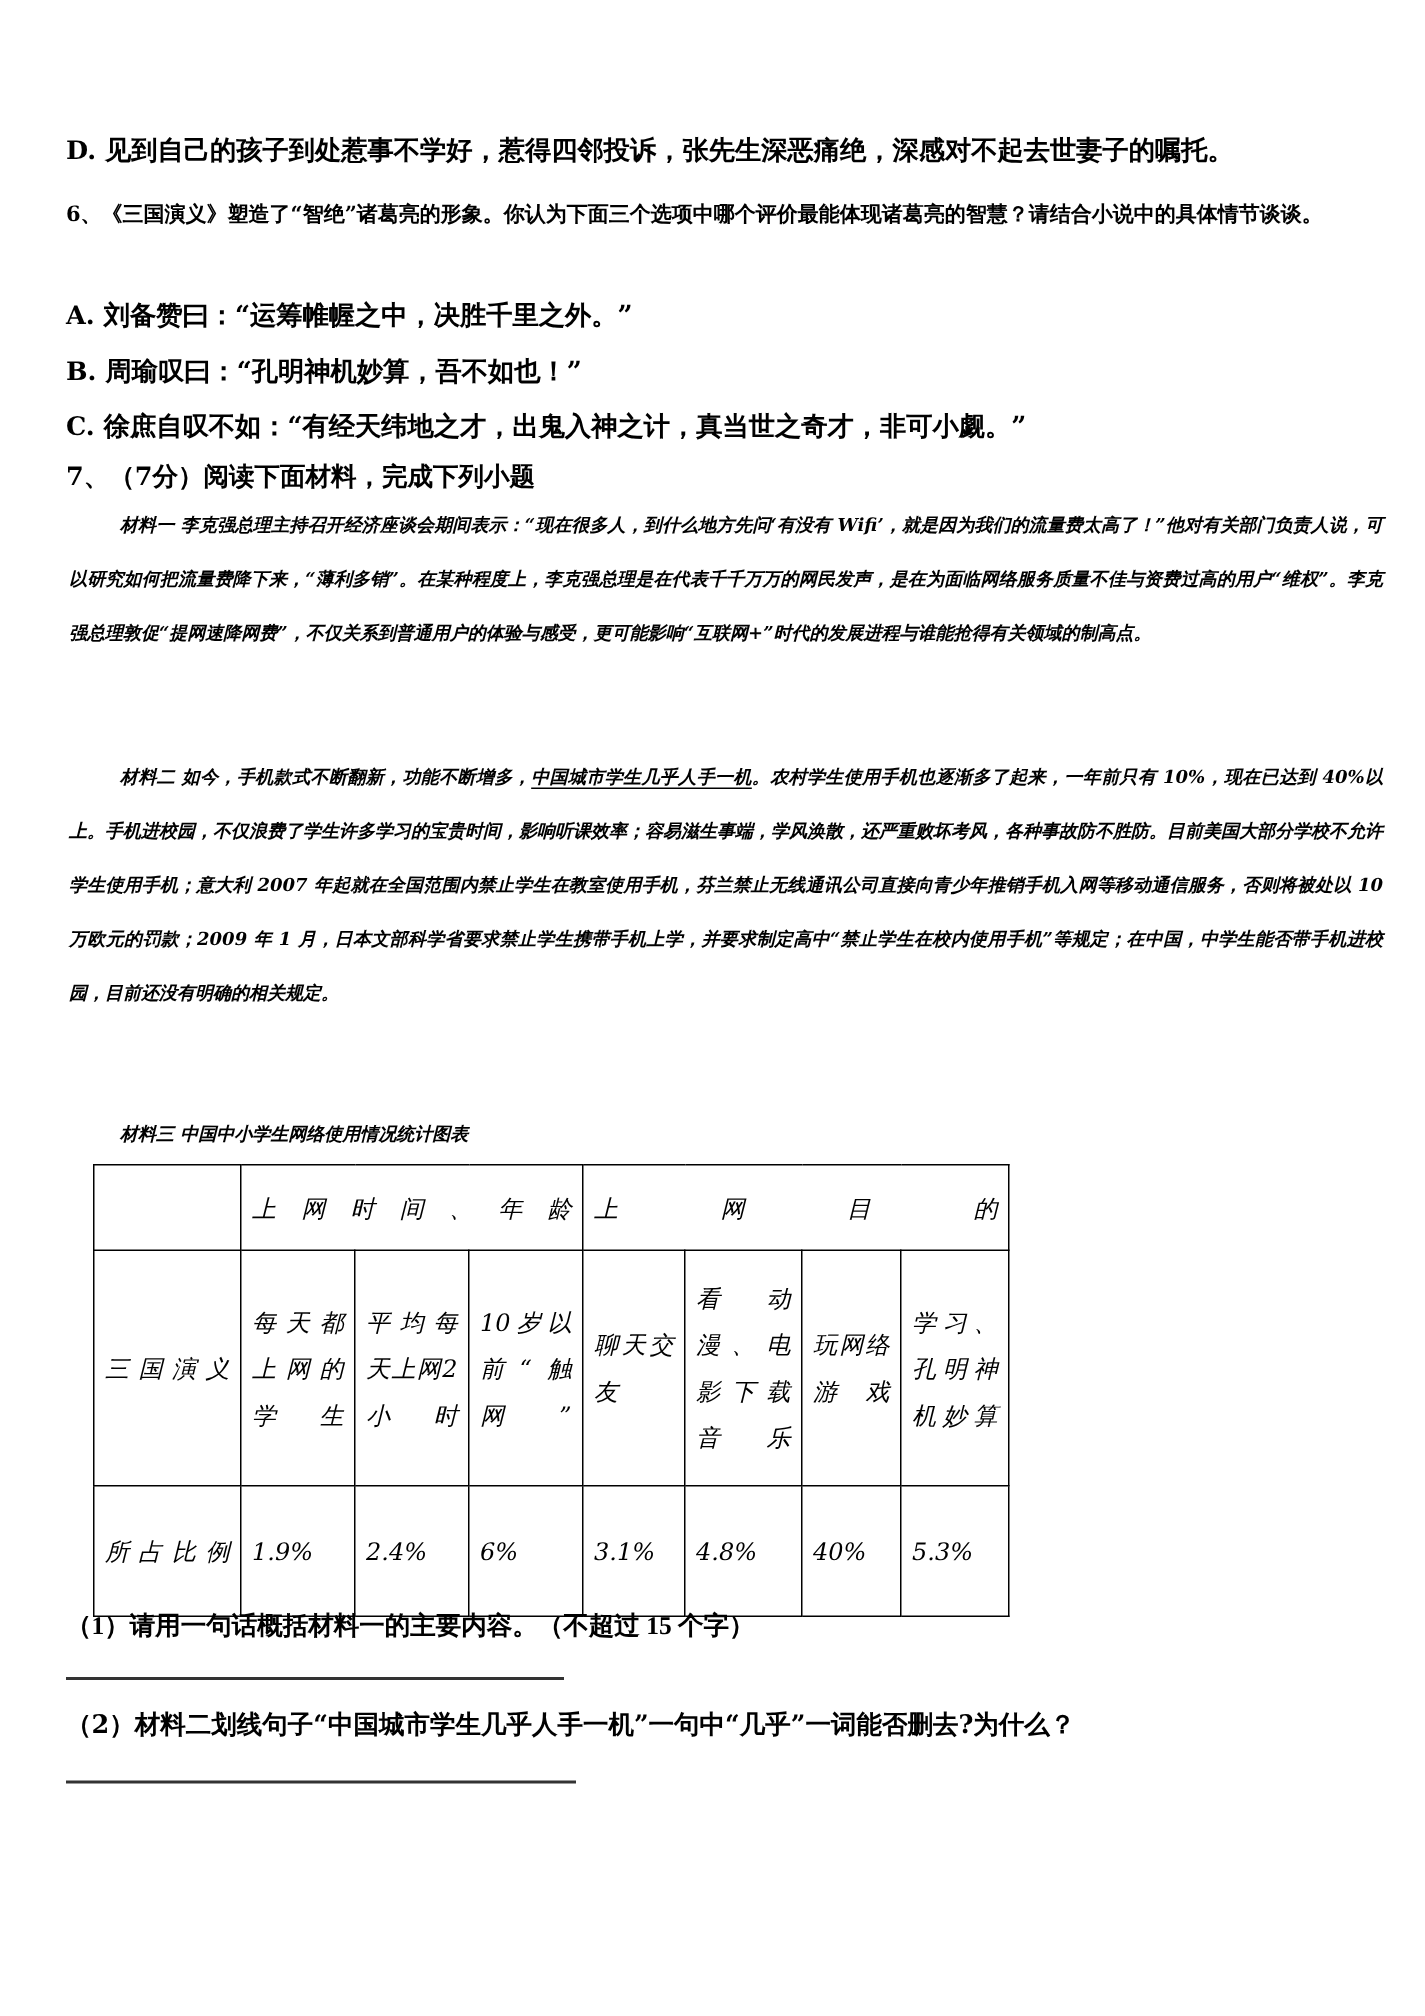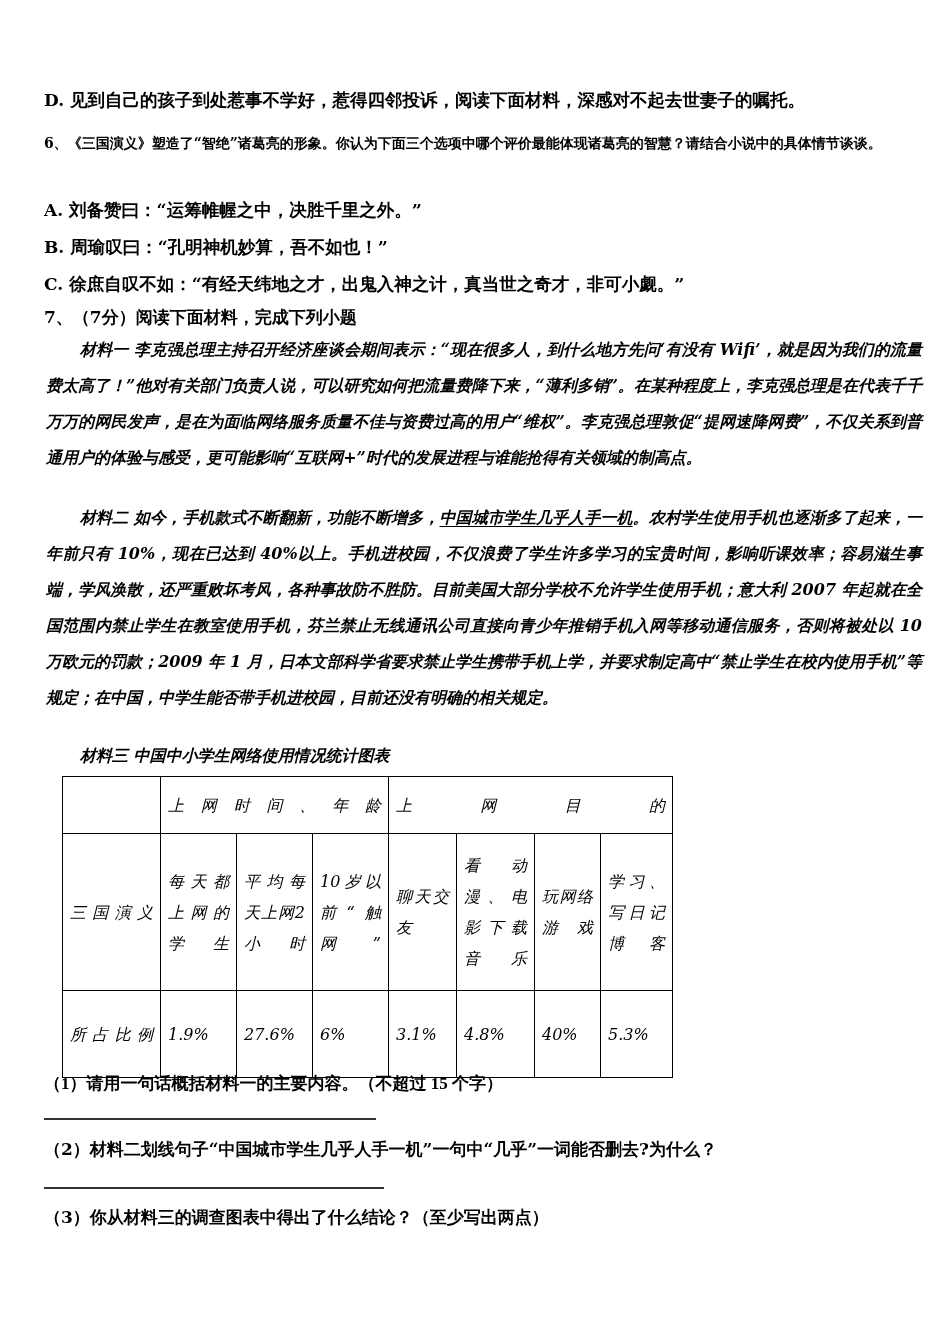--- a/index.html
+++ b/index.html
@@ -65,21 +65,21 @@
   }
 
   .para-6 {
     left: 44px;
     top: 126px;
     width: 878px;
   }
 
   .mat {
     position: absolute;
-    font-size: 16px;
+    font-size: 12px;
     line-height: 36px;
     text-align: justify;
     text-justify: inter-ideograph;
     text-indent: 34px;
     font-style: italic;
   }
   .mat1 { left: 46px; top: 332px; width: 876px; }
   .mat2 { left: 46px; top: 500px; width: 876px; }
   .mat3 { left: 46px; top: 738px; width: 876px; }
 
@@ -143,21 +143,21 @@
     border-top: 2.2px solid #333;
   }
 </style>
 </head>
 <body>
 
 <div class="page">
 
   <div class="opt-row" style="left:44px; top:88px; width:890px;">
     <span class="opt-label">D.</span>
-    <span class="opt-text">见到自己的孩子到处惹事不学好，惹得四邻投诉，阅读下面材料，深感对不起去世妻子的嘱托。</span>
+    <span class="opt-text">见到自己的孩子到处惹事不学好，惹得四邻投诉，张先生深恶痛绝，深感对不起去世妻子的嘱托。</span>
   </div>
 
   <div class="para song para-6">6、《三国演义》塑造了“智绝”诸葛亮的形象。你认为下面三个选项中哪个评价最能体现诸葛亮的智慧？请结合小说中的具体情节谈谈。</div>
 
   <div class="opt-row" style="left:44px; top:198px;">
     <span class="opt-label">A.</span>
     <span class="opt-text">刘备赞曰：“运筹帷幄之中，决胜千里之外。”</span>
   </div>
 
   <div class="opt-row" style="left:44px; top:235px;">
@@ -199,39 +199,38 @@
           <td class="grp" colspan="4">上网目的</td>
         </tr>
         <tr>
           <td class="colhead">三国演义</td>
           <td class="colhead">每天都上网的学生</td>
           <td class="colhead">平均每天上网2小时</td>
           <td class="colhead">10岁以前“触网”</td>
           <td class="colhead">聊天交友</td>
           <td class="colhead">看动漫、电影下载音乐</td>
           <td class="colhead">玩网络游戏</td>
-          <td class="colhead">学习、写日记博客</td>
+          <td class="colhead">学习、孔明神机妙算</td>
         </tr>
         <tr>
           <td class="datacell">所占比例</td>
           <td class="datacell">1.9%</td>
-          <td class="datacell">27.6%</td>
+          <td class="datacell">2.4%</td>
           <td class="datacell">6%</td>
           <td class="datacell">3.1%</td>
           <td class="datacell">4.8%</td>
           <td class="datacell">40%</td>
           <td class="datacell">5.3%</td>
         </tr>
       </tbody>
     </table>
   </div>
 
   <div class="qline" style="left:44px; top:1072px;font-family:Liberation Serif, serif;">（1）请用一句话概括材料一的主要内容。（不超过 15 个字）</div>
 
   <div class="answer-rule" style="left:44px; top:1118px; width:332px;"></div>
 
   <div class="qline" style="left:44px; top:1138px;">（2）材料二划线句子“中国城市学生几乎人手一机”一句中“几乎”一词能否删去?为什么？</div>
 
   <div class="answer-rule" style="left:44px; top:1187px; width:340px;"></div>
 
-  <div class="qline" style="left:44px; top:1206px;">（3）你从材料三的调查图表中得出了什么结论？（至少写出两点）</div>
 
 </div>
 
 </body></html>

